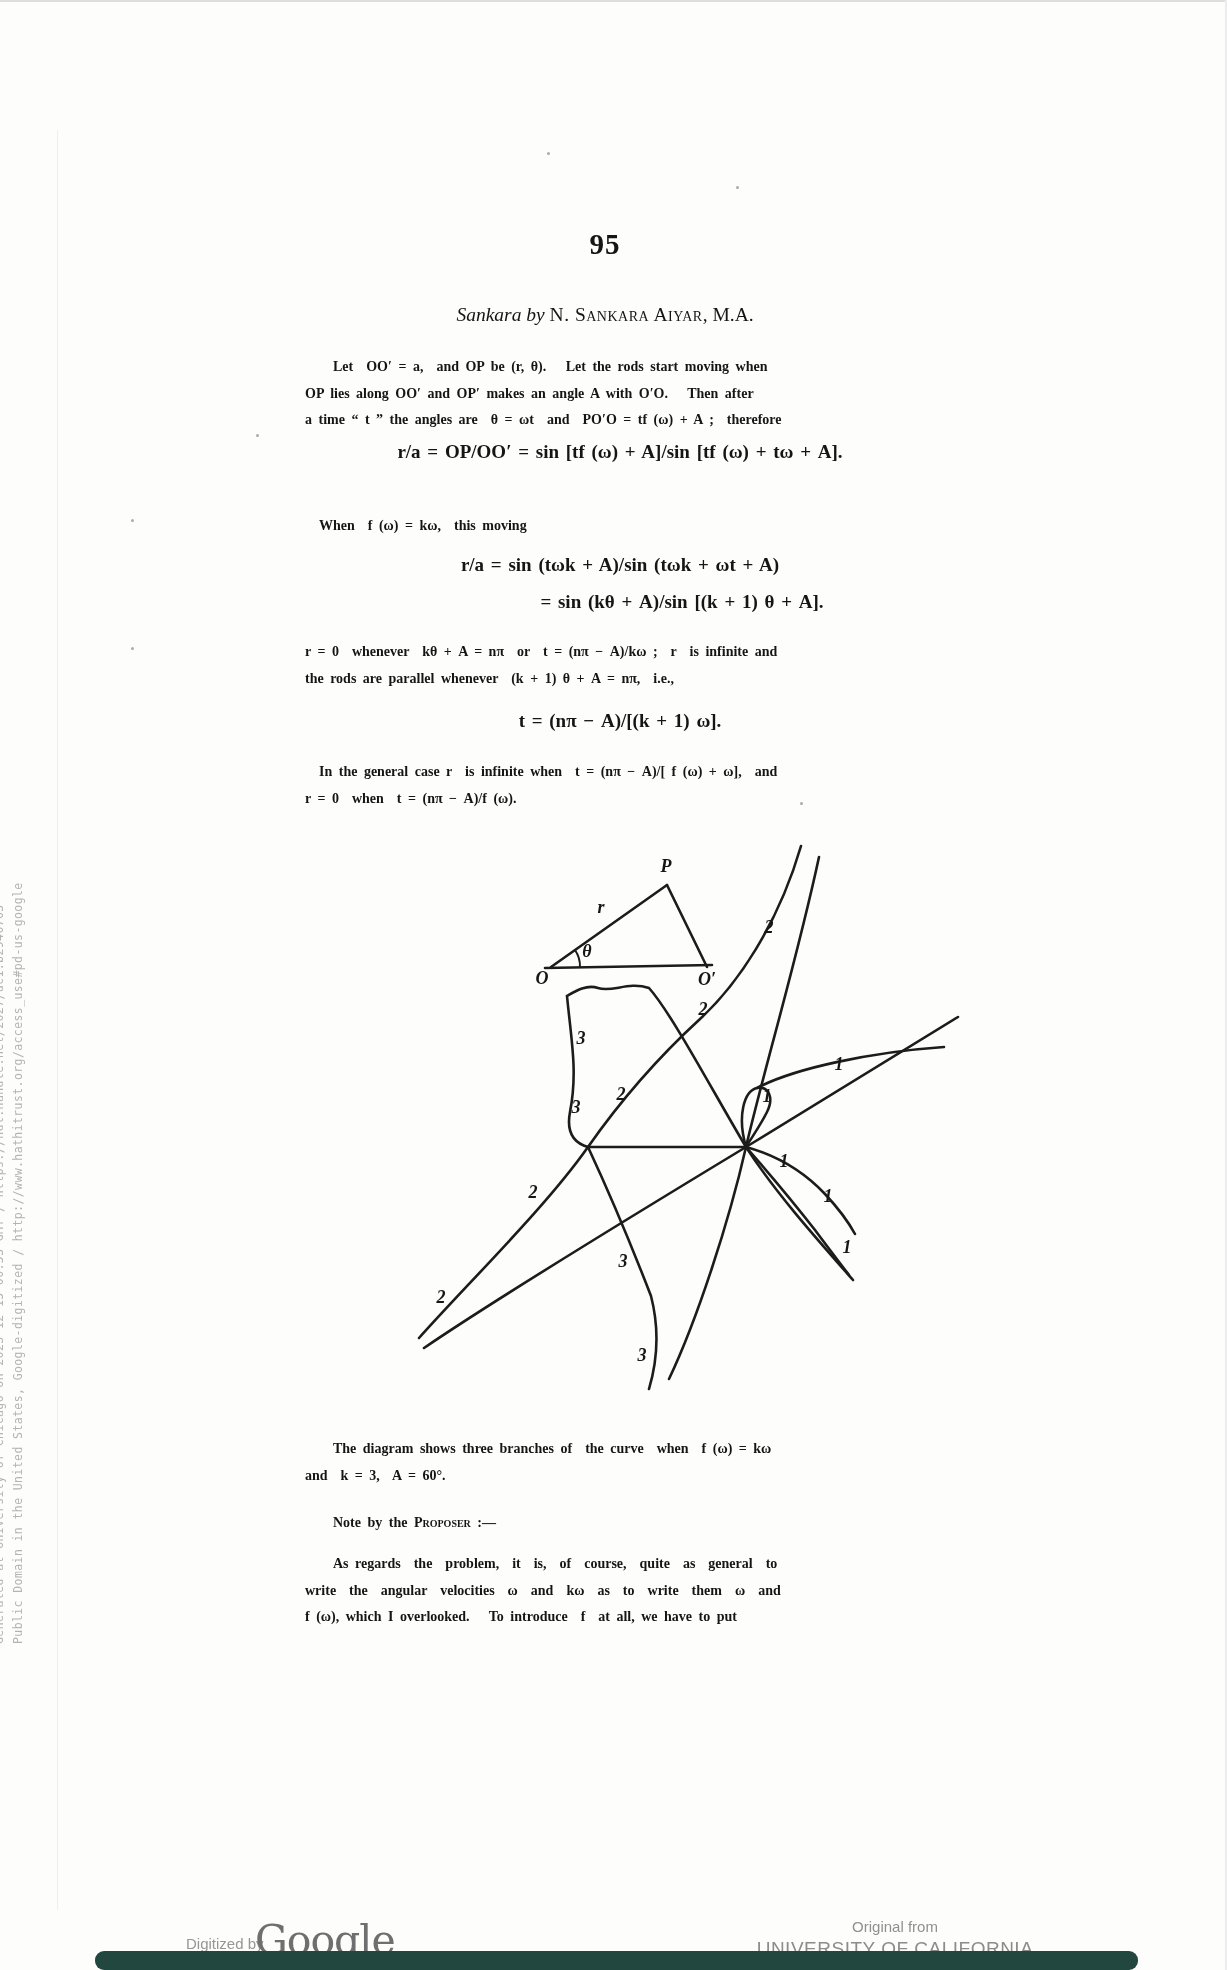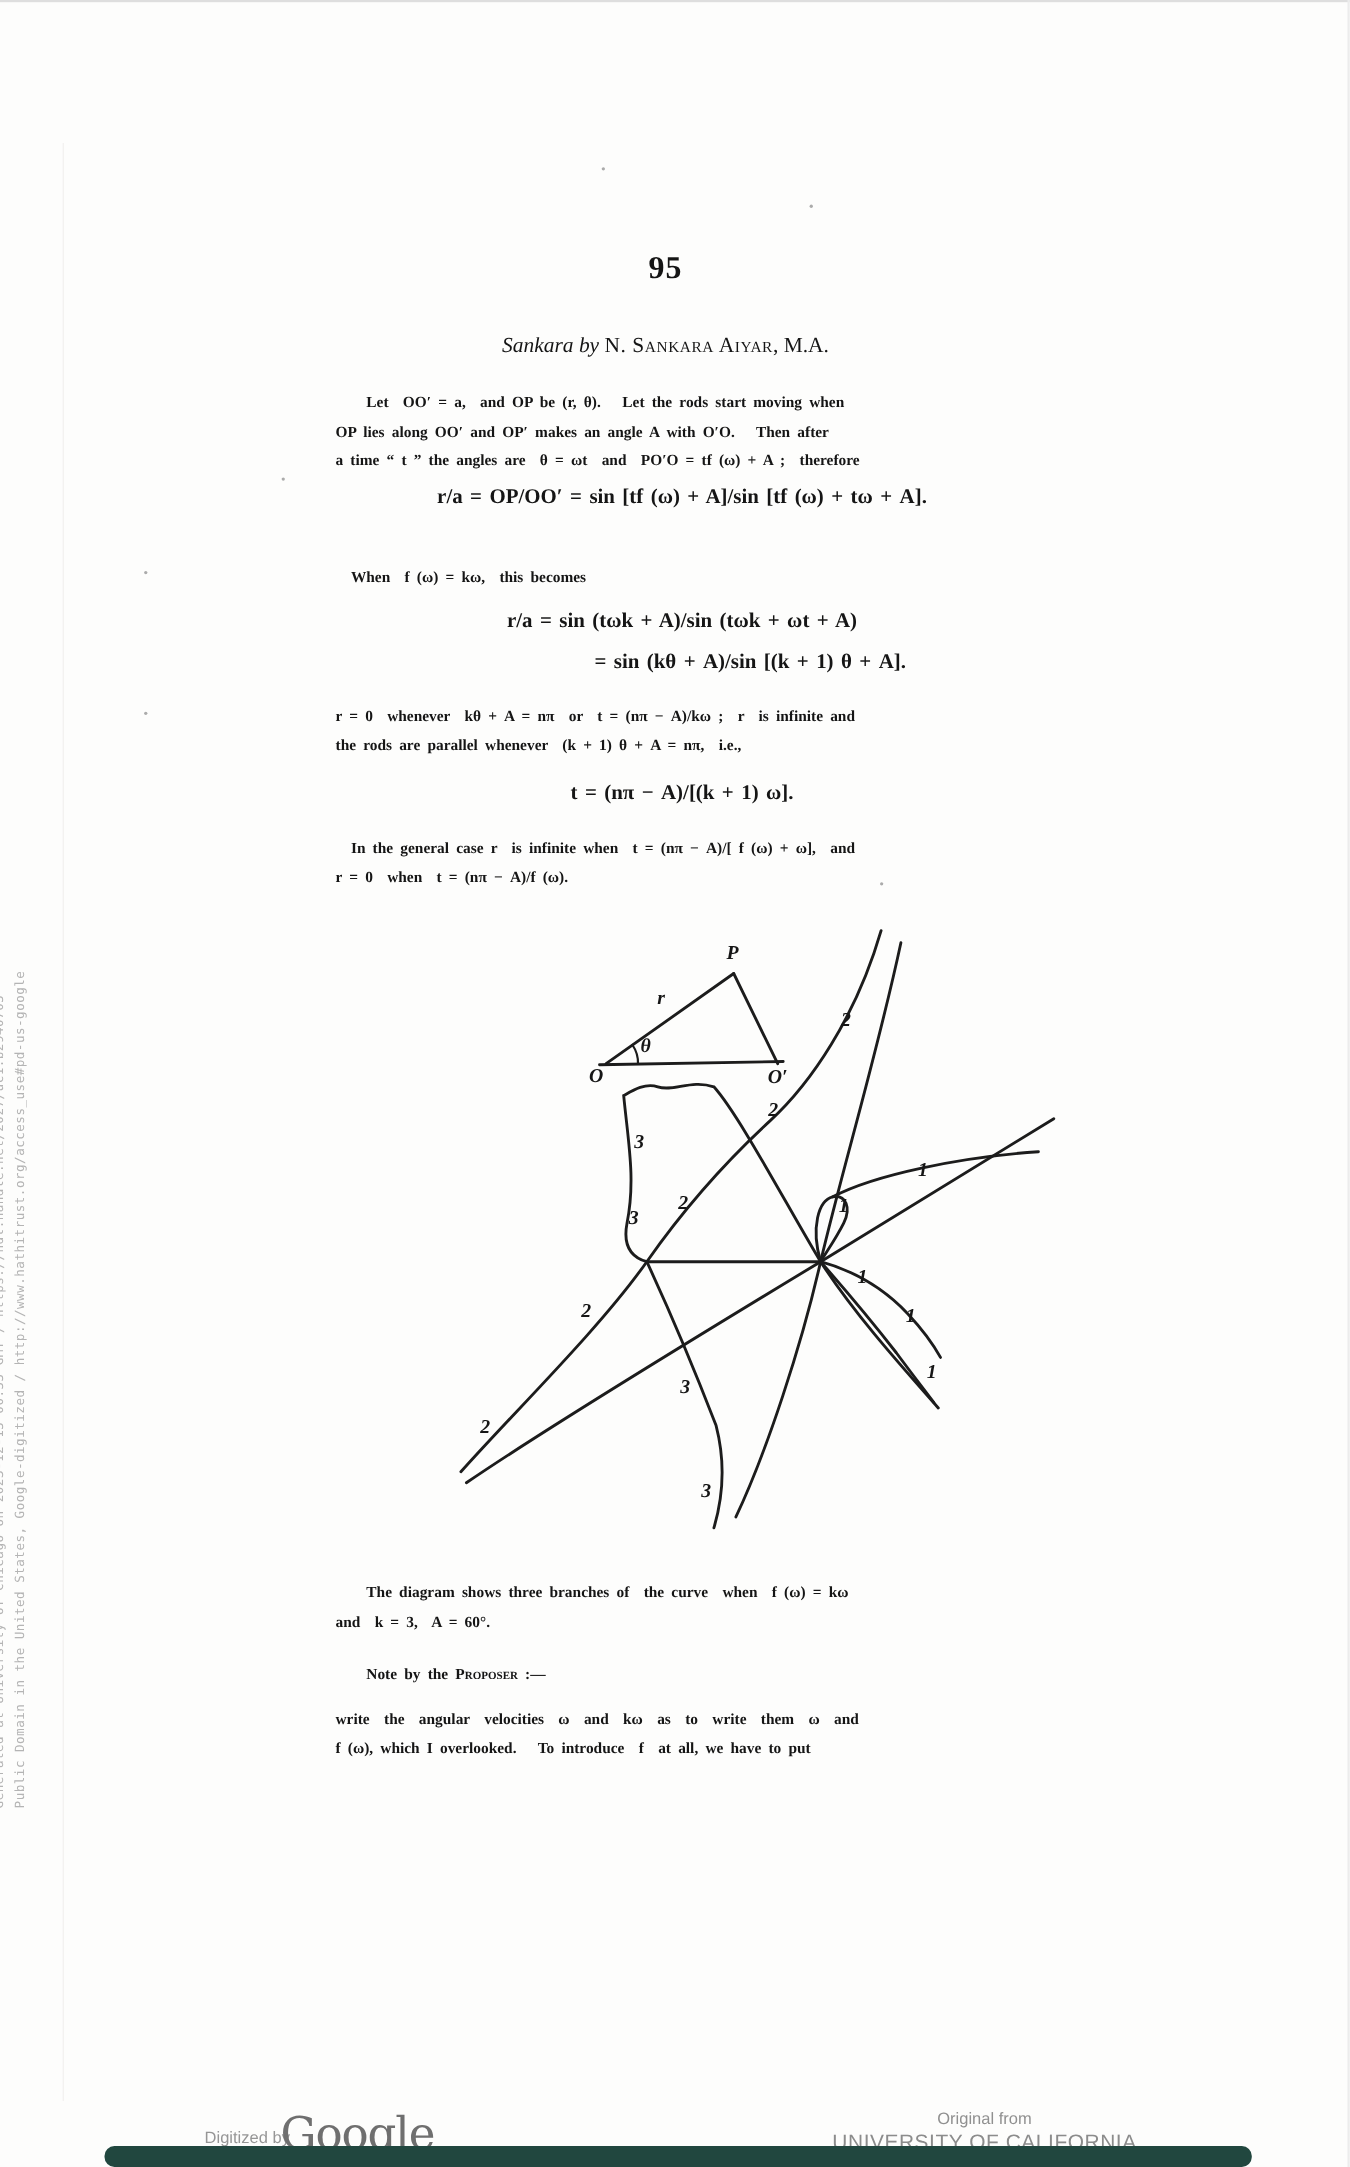--- a/index.html
+++ b/index.html
@@ -70,21 +70,21 @@
 
   <div class="tblock" style="top:354px">
     <div class="tline indent">Let  OO′ = a,  and OP be (r, θ).   Let the rods start moving when</div>
     <div class="tline">OP lies along OO′ and OP′ makes an angle A with O′O.   Then after</div>
     <div class="tline">a time “ t ” the angles are  θ = ωt  and  PO′O = tf (ω) + A ;  therefore</div>
   </div>
 
   <div class="eq" style="top:441px">r/a = OP/OO′ = sin [tf (ω) + A]/sin [tf (ω) + tω + A].</div>
 
   <div class="tblock" style="top:513px">
-    <div class="tline indent-sm">When  f (ω) = kω,  this becomes</div>
+    <div class="tline indent-sm">When  f (ω) = kω,  this moving</div>
   </div>
 
   <div class="eq" style="top:554px">r/a = sin (tωk + A)/sin (tωk + ωt + A)</div>
   <div class="eq shift" style="top:591px">= sin (kθ + A)/sin [(k + 1) θ + A].</div>
 
   <div class="tblock" style="top:639px">
     <div class="tline">r = 0  whenever  kθ + A = nπ  or  t = (nπ − A)/kω ;  r  is infinite and</div>
     <div class="tline">the rods are parallel whenever  (k + 1) θ + A = nπ,  i.e.,</div>
   </div>
 
@@ -135,20 +135,21 @@
   <div class="tblock" style="top:1436px">
     <div class="tline indent">The diagram shows three branches of  the curve  when  f (ω) = kω</div>
     <div class="tline">and  k = 3,  A = 60°.</div>
   </div>
 
   <div class="tblock" style="top:1510px">
     <div class="tline indent"><span>Note by the </span><span style="font-variant:small-caps">Proposer</span><span> :—</span></div>
   </div>
 
   <div class="tblock" style="top:1551px">
+    <div class="tline indent">As regards  the  problem,  it  is,  of  course,  quite  as  general  to</div>
     <div class="tline">write  the  angular  velocities  ω  and  kω  as  to  write  them  ω  and</div>
     <div class="tline">f (ω), which I overlooked.   To introduce  f  at all, we have to put</div>
   </div>
 
   <div class="speck" style="left:547px;top:152px"></div>
   <div class="speck" style="left:736px;top:186px"></div>
   <div class="speck" style="left:256px;top:434px"></div>
   <div class="speck" style="left:131px;top:519px"></div>
   <div class="speck" style="left:131px;top:647px"></div>
   <div class="speck" style="left:800px;top:802px"></div>

